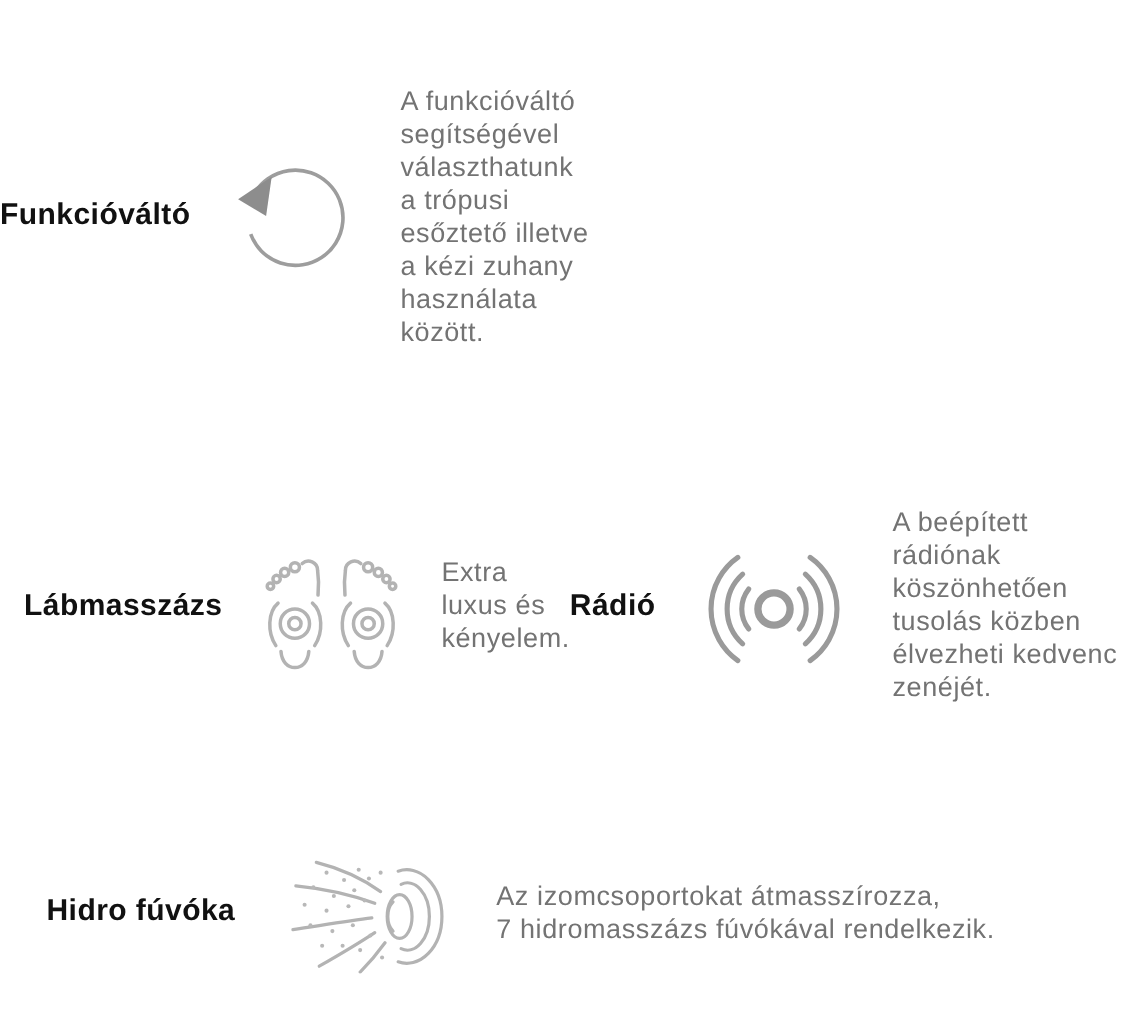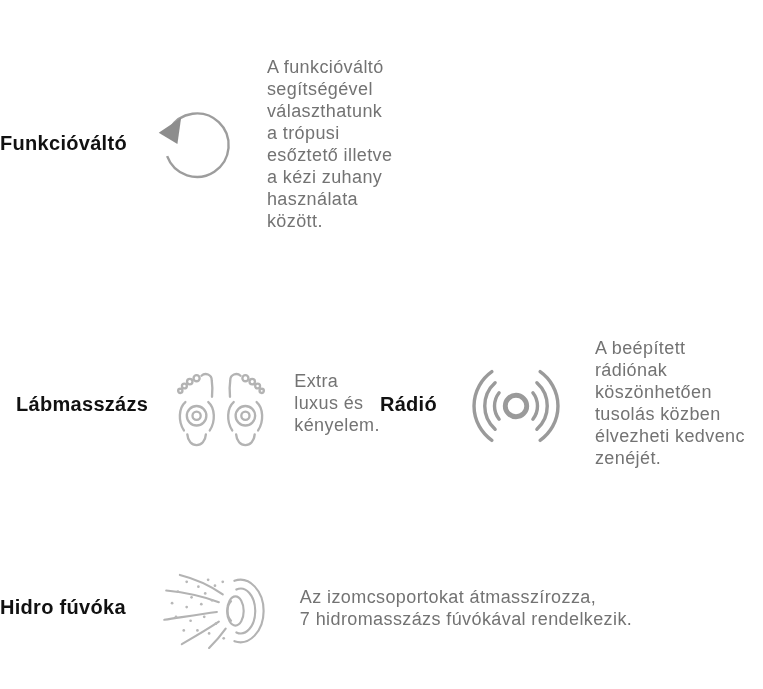--- a/index.html
+++ b/index.html
@@ -7,21 +7,21 @@
     width: 763px; height: 689px;
     background: #ffffff;
     font-family: "Liberation Sans", sans-serif;
     color: #1c1c1c;
     overflow: hidden;
   }
   .features { display: flex; flex-direction: column; width: 763px; height: 689px; }
   .row { display: flex; }
   .row-1 { height: 283px; }
   .row-2 { height: 237px; }
-  .row-3 { flex: 1; }
+  .row-3 { flex: 1; padding-left: 31px; }
   .cell {
     display: flex; flex-direction: row; align-items: center;
     box-sizing: border-box;
     gap: 28px;
   }
   .cell-left  { width: 398px; }
   .cell-right { flex: 1; padding-left: 16px; }
   .cell-bottom { width: 100%; }
   .feature-title {
     margin: 0; font-size: 20px; line-height: 22px; font-weight: bold;

